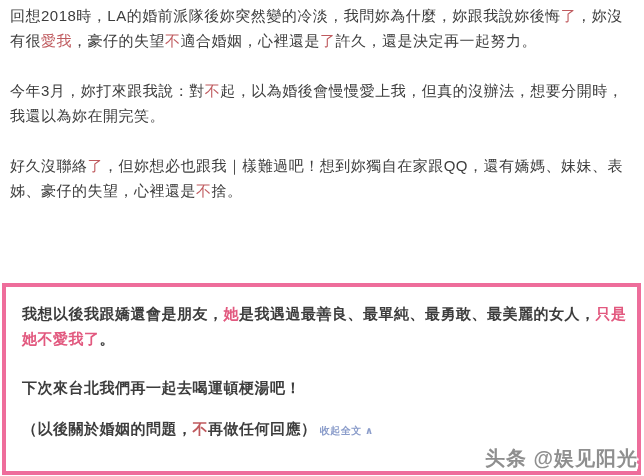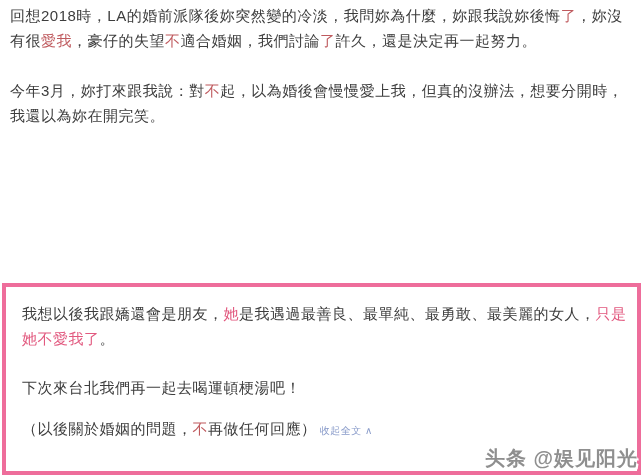--- a/index.html
+++ b/index.html
@@ -15,21 +15,21 @@
     word-break:break-all;
   }
   p.para.tight{margin-bottom:0;}
   .seg-text{color:var(--c-text,#3d3d3d);}
   .seg-red{color:var(--c-red,#bf5a5e);}
   .seg-pink{color:var(--c-pink,#e2597f);}
   .box{
     position:absolute;left:2px;right:3px;top:283px;bottom:1px;
     border:4px solid var(--c-box,#ee6d9b);
     box-sizing:border-box;overflow:hidden;
-    padding:14px 8px 12px 16px;background:transparent;
+    padding:14px 8px 12px 16px;background:transparent;font-weight:bold;
   }
   .box p.para{margin-bottom:24px;}
   .box p.para.tight{margin-bottom:16px;}
   .collapse-link{
     color:var(--c-link,#8a9cca);text-decoration:none;cursor:pointer;
     font-size:10px;letter-spacing:.5px;
   }
   .watermark{
     position:absolute;right:6px;bottom:4px;z-index:5;
     font-size:20px;font-weight:bold;letter-spacing:1px;
@@ -37,22 +37,23 @@
     text-shadow:2px 2px 0 #ffffff,1px 1px 0 #ffffff;
     white-space:nowrap;
     text-align:center;
   }
 </style>
 </head>
 <body>
 
 <div class="content">
   <div id="paras">
-      <p class="para"><span class="seg-text">回想2018時，LA的婚前派隊後妳突然變的冷淡，我問妳為什麼，妳跟我說妳後悔</span><span class="seg-red">了</span><span class="seg-text">，妳沒有很</span><span class="seg-red">愛我</span><span class="seg-text">，豪仔的失望</span><span class="seg-red">不</span><span class="seg-text">適合婚姻，我們討論</span><span class="seg-red">了</span><span class="seg-text">許久，還是決定再一起努力。</span></p>
+      <p class="para"><span class="seg-text">回想2018時，LA的婚前派隊後妳突然變的冷淡，我問妳為什麼，妳跟我說妳後悔</span><span class="seg-red">了</span><span class="seg-text">，妳沒有很</span><span class="seg-red">愛我</span><span class="seg-text">，豪仔的失望</span><span class="seg-red">不</span><span class="seg-text">適合婚姻，心裡還是</span><span class="seg-red">了</span><span class="seg-text">許久，還是決定再一起努力。</span></p>
       <p class="para"><span class="seg-text">今年3月，妳打來跟我說：對</span><span class="seg-red">不</span><span class="seg-text">起，以為婚後會慢慢愛上我，但真的沒辦法，想要分開時，我還以為妳在開完笑。</span></p>
+      <p class="para"><span class="seg-text">好久沒聯絡</span><span class="seg-red">了</span><span class="seg-text">，但妳想必也跟我｜樣難過吧！想到妳獨自在家跟QQ，還有嬌媽、妹妹、表姊、豪仔的失望，心裡還是</span><span class="seg-red">不</span><span class="seg-text">捨。</span></p>
     </div>
 </div>
 
 <div class="box">
   <div id="boxParas">
       <p class="para"><span class="seg-text">我想以後我跟嬌還會是朋友，</span><span class="seg-pink">她</span><span class="seg-text">是我遇過最善良、最單純、最勇敢、最美麗的女人，</span><span class="seg-pink">只是她不愛我了</span><span class="seg-text">。</span></p>
       <p class="para tight"><span class="seg-text">下次來台北我們再一起去喝運頓梗湯吧！</span></p>
       <p class="para"><span class="seg-text">（以後關於婚姻的問題，</span><span class="seg-red">不</span><span class="seg-text">再做任何回應）</span><span class="collapse-link"> 收起全文 ∧</span></p>
     </div>
 </div>

